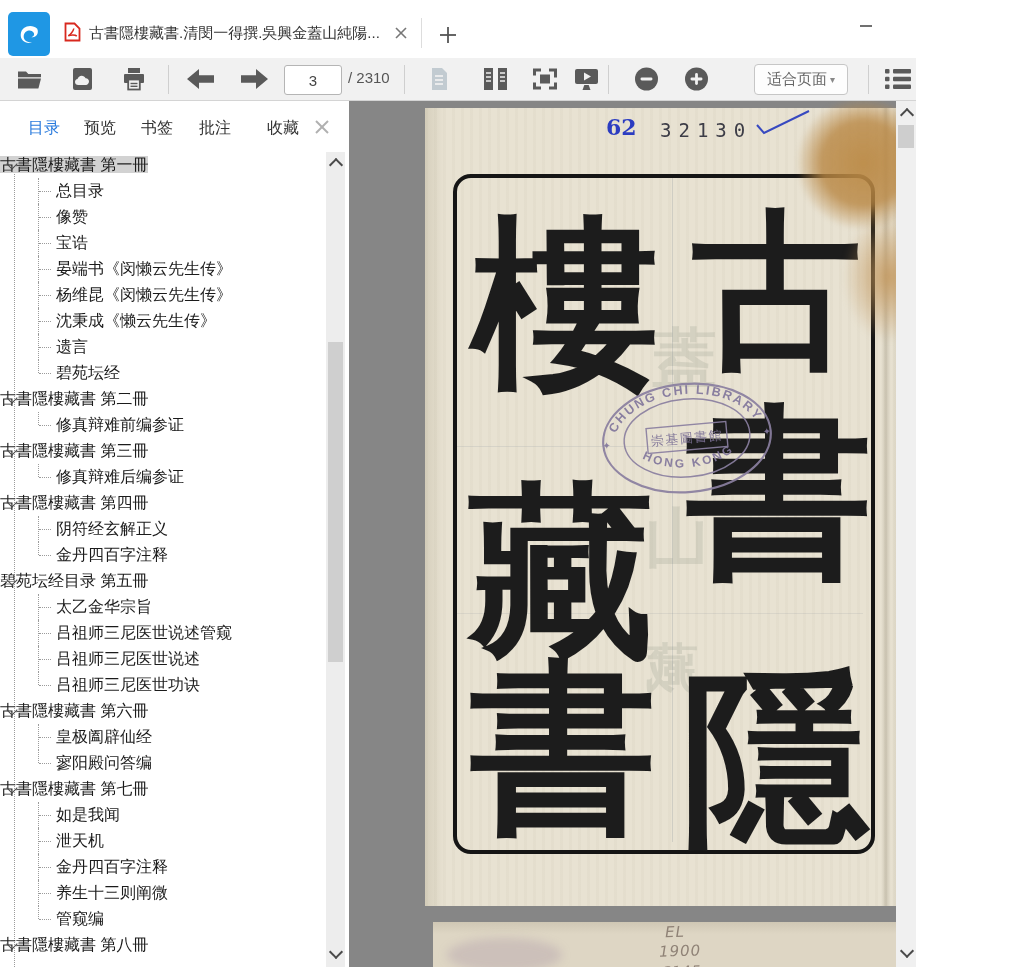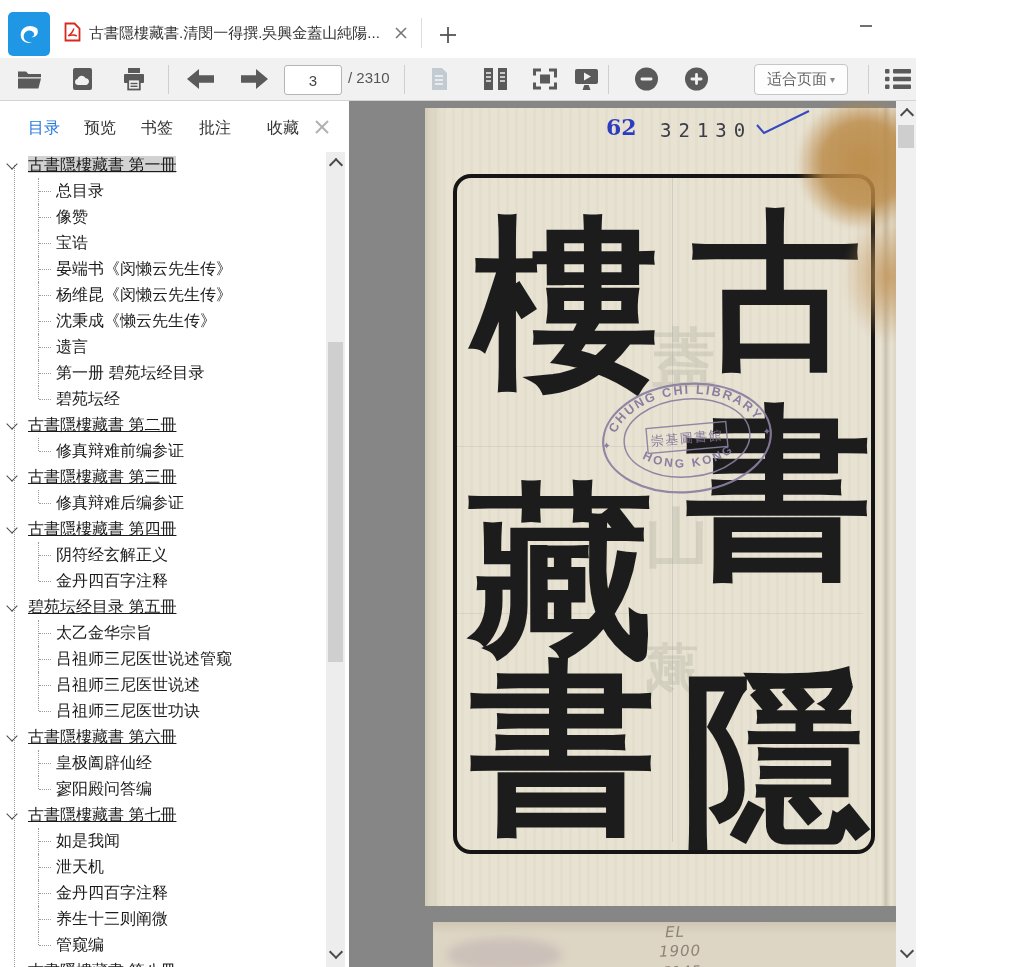--- a/index.html
+++ b/index.html
@@ -27,21 +27,21 @@
   #fit-caret{font-size:10px;color:#888;margin-left:3px;}
 
   
   #sidebar{position:absolute;left:0;top:101px;width:349px;bottom:0;background:#fff;}
   .stab{position:absolute;top:17px;font-size:16px;color:#333;cursor:pointer;}
   .stab.active{color:#2779dd;}
   #sidebar-close{position:absolute;left:313px;top:17px;width:20px;height:20px;}
   #tree{position:absolute;left:0;top:51px;right:23px;bottom:0;overflow:hidden;}
   #tree::before{content:"";position:absolute;left:14px;top:13px;bottom:0;border-left:1px dotted #9b9b9b;}
   .trow{position:relative;height:26px;line-height:26px;font-size:16px;color:#1b1b1b;white-space:nowrap;cursor:default;}
-  .trow.lvl0{padding-left:28px;text-decoration:underline;}
+  .trow.lvl0{}
   .trow.lvl1{padding-left:56px;}
   .trow.lvl1::before{content:"";position:absolute;left:38px;top:0;bottom:0;border-left:1px dotted #9b9b9b;}
   .trow.lvl1.last::before{bottom:auto;height:13px;}
   .trow.lvl1::after{content:"";position:absolute;left:39px;top:13px;width:12px;border-top:1px dotted #9b9b9b;}
   .chev{position:absolute;left:8px;top:8px;width:7px;height:7px;border-right:1.7px solid #4a4a4a;border-bottom:1.7px solid #4a4a4a;transform:rotate(45deg);}
   .sel .lbl{background:#d2d2d2;}
   #side-scroll{position:absolute;right:4px;top:51px;bottom:0;width:19px;background:#ededed;}
   #side-thumb{position:absolute;left:2px;top:24px;width:15px;height:340px;background:#cfcfcf;}
   .sarr{position:absolute;left:5px;width:8px;height:8px;}
   .arr-up{border-left:2px solid #4a4a4a;border-top:2px solid #4a4a4a;transform:rotate(45deg);}
@@ -280,21 +280,20 @@
 
     <div id="tree">
         <div class="trow lvl0 sel"><span class="chev"></span><span class="lbl">古書隱樓藏書 第一冊</span></div>
         <div class="trow lvl1"><span class="lbl">总目录</span></div>
         <div class="trow lvl1"><span class="lbl">像赞</span></div>
         <div class="trow lvl1"><span class="lbl">宝诰</span></div>
         <div class="trow lvl1"><span class="lbl">晏端书《闵懒云先生传》</span></div>
         <div class="trow lvl1"><span class="lbl">杨维昆《闵懒云先生传》</span></div>
         <div class="trow lvl1"><span class="lbl">沈秉成《懒云先生传》</span></div>
         <div class="trow lvl1"><span class="lbl">遗言</span></div>
-        <div class="trow lvl1"><span class="lbl">第一册 碧苑坛经目录</span></div>
         <div class="trow lvl1 last"><span class="lbl">碧苑坛经</span></div>
         <div class="trow lvl0"><span class="chev"></span><span class="lbl">古書隱樓藏書 第二冊</span></div>
         <div class="trow lvl1 last"><span class="lbl">修真辩难前编参证</span></div>
         <div class="trow lvl0"><span class="chev"></span><span class="lbl">古書隱樓藏書 第三冊</span></div>
         <div class="trow lvl1 last"><span class="lbl">修真辩难后编参证</span></div>
         <div class="trow lvl0"><span class="chev"></span><span class="lbl">古書隱樓藏書 第四冊</span></div>
         <div class="trow lvl1"><span class="lbl">阴符经玄解正义</span></div>
         <div class="trow lvl1 last"><span class="lbl">金丹四百字注释</span></div>
         <div class="trow lvl0"><span class="chev"></span><span class="lbl">碧苑坛经目录 第五冊</span></div>
         <div class="trow lvl1"><span class="lbl">太乙金华宗旨</span></div>

